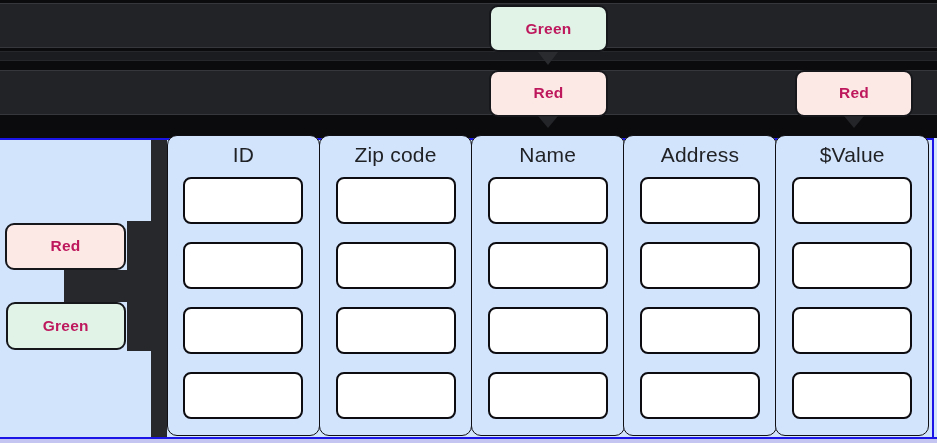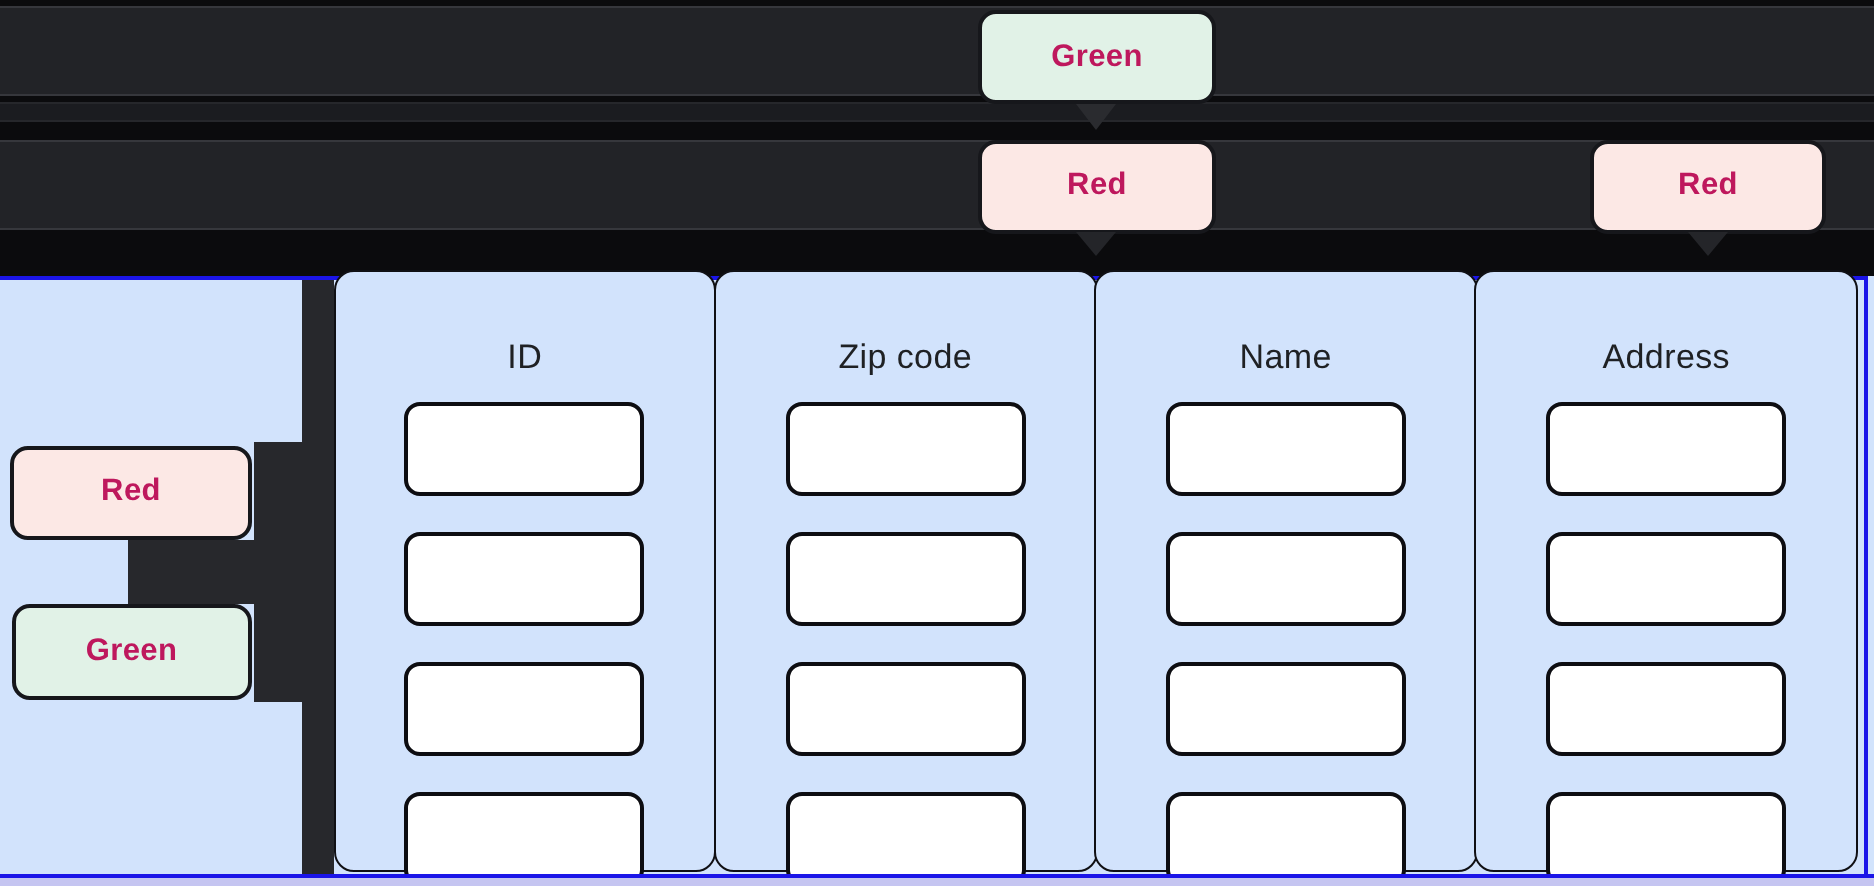--- a/index.html
+++ b/index.html
@@ -45,22 +45,22 @@
     position:absolute;left:166.5px;top:134.5px;width:762.5px;height:301.5px;
     display:flex;z-index:3;
   }
   .column{
     flex:1 1 0;background:#d2e3fc;border:1.5px solid #101014;
     border-radius:10px;box-sizing:border-box;
     padding-top:8px;
   }
   .column + .column{margin-left:-1.5px;}
   .column .hdr{
-    display:block;text-align:center;font-size:17px;font-weight:500;
-    line-height:22px;height:22px;letter-spacing:.2px;color:#1f2124;margin-top:24px;
+    display:block;text-align:center;font-size:21px;font-weight:500;
+    line-height:22px;height:22px;letter-spacing:.2px;color:#1f2124;
   }
   .slots{margin-top:11px;}
   .slot{
     width:116px;height:43px;margin:0 auto 18px auto;
     background:#ffffff;border:2px solid #0d0d11;border-radius:8px;
   }
   
   .chip{
     position:absolute;display:flex;align-items:center;justify-content:center;
     border:2px solid #16171b;border-radius:9px;box-sizing:border-box;
@@ -129,20 +129,29 @@
   </div>
       <div class="column">
     <span class="hdr">Address</span>
     <div class="slots">
           <div class="slot"></div>
           <div class="slot"></div>
           <div class="slot"></div>
           <div class="slot"></div>
         </div>
   </div>
+      <div class="column">
+    <span class="hdr">$Value</span>
+    <div class="slots">
+          <div class="slot"></div>
+          <div class="slot"></div>
+          <div class="slot"></div>
+          <div class="slot"></div>
+        </div>
+  </div>
     </div>
 
   <div class="blueline"></div>
   <div class="bottom-sliver"></div>
 
   <div class="chip green top-green">
     <span>Green</span>
   </div>
   <div class="ptr under-green"></div>
 

